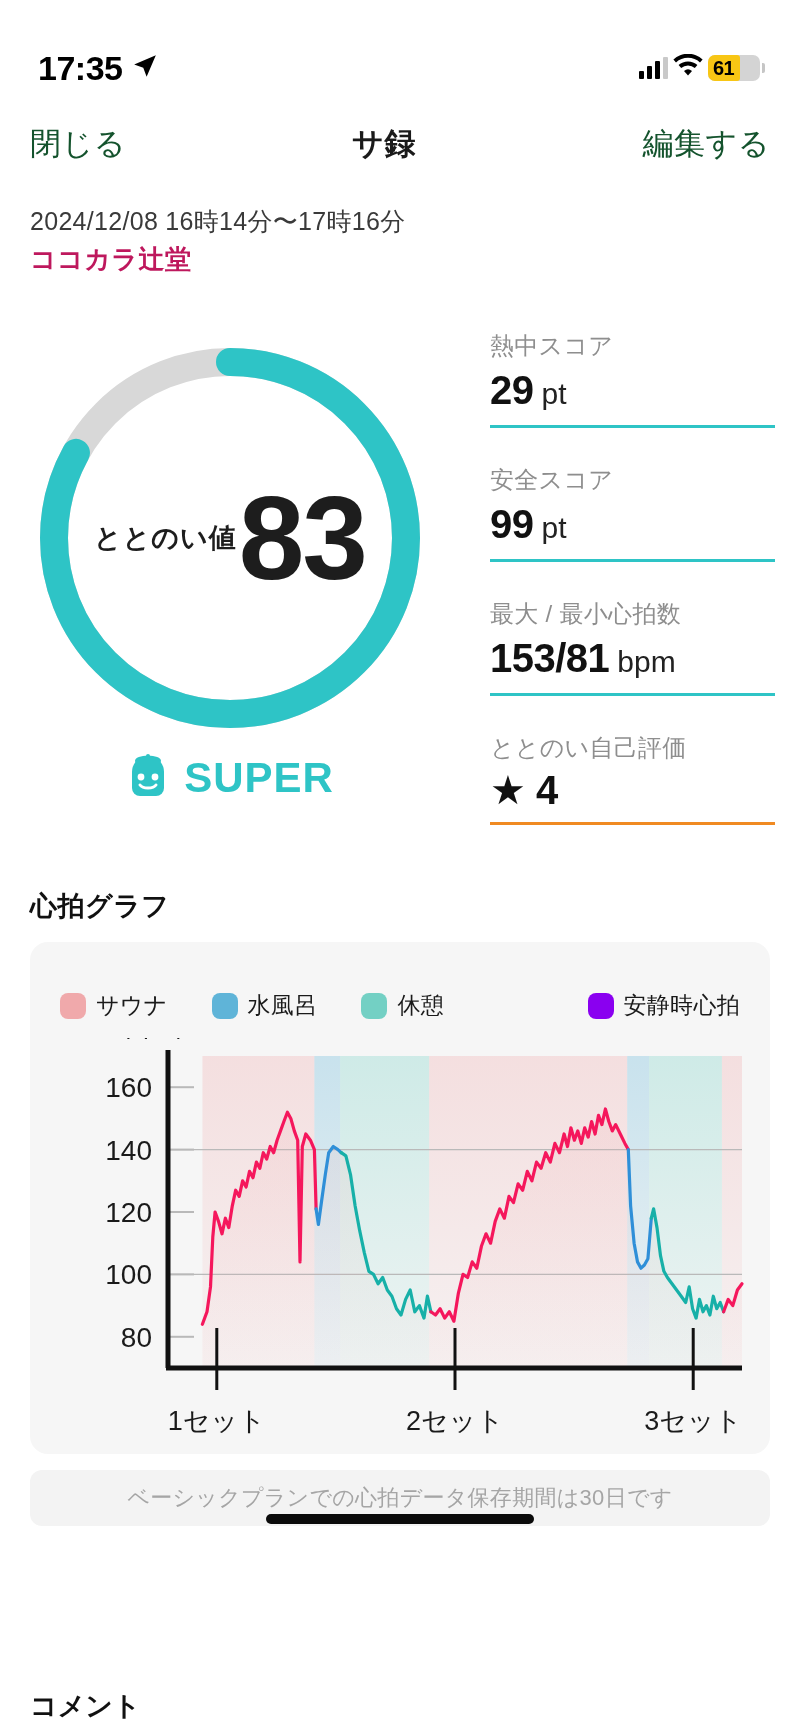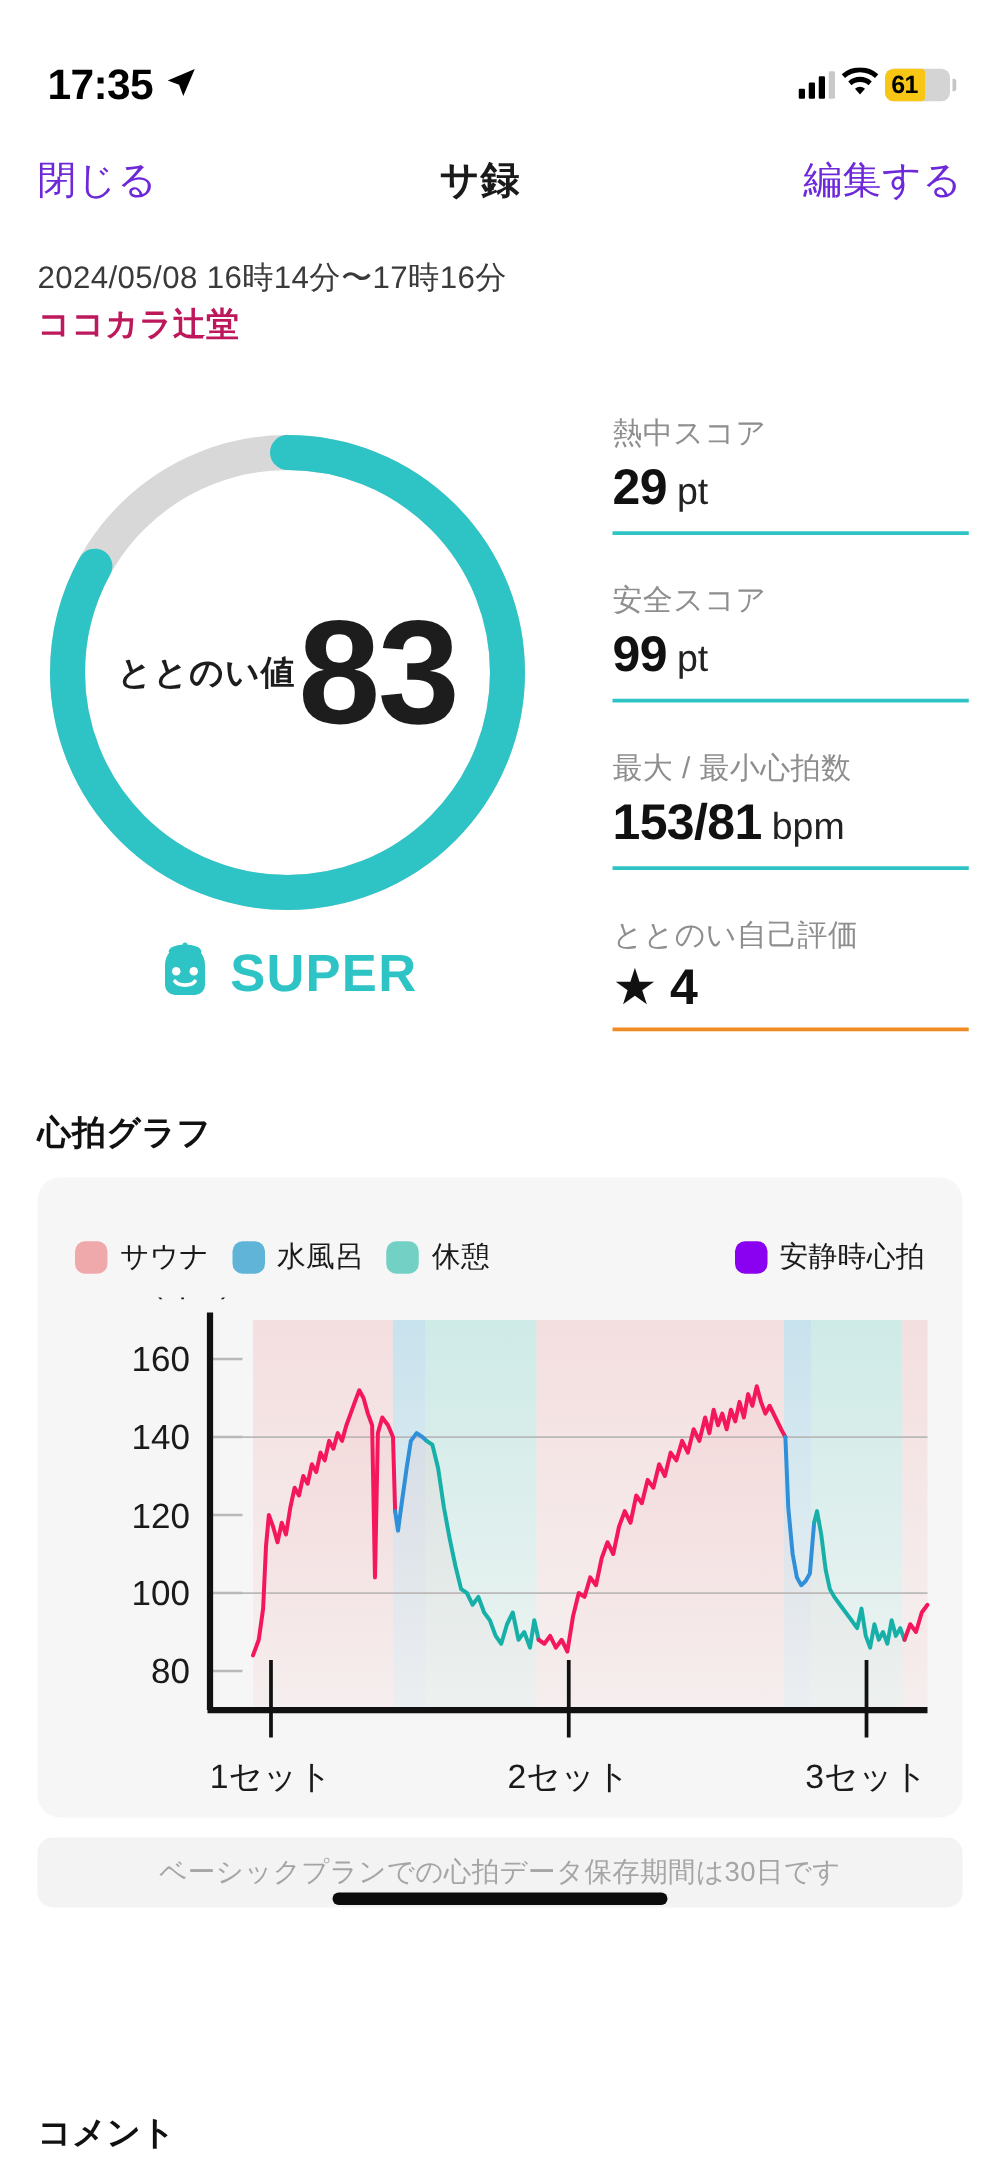--- a/index.html
+++ b/index.html
@@ -104,21 +104,21 @@
     top: 108px; left: 0;
     width: 800px;
     height: 72px;
     display: flex;
     align-items: center;
     justify-content: space-between;
     padding: 0 30px;
   }
   .nav-btn {
     font-size: 31px;
-    color: #6d28d9;
+    color: #14532d;
     background: none;
     border: none;
     cursor: pointer;
     font-family: inherit;
     letter-spacing: 0.5px;
   }
   .nav-title {
     font-size: 31px;
     font-weight: 700;
     color: #1a1a1a;
@@ -258,21 +258,21 @@
     background: #f6f6f6;
     border-radius: 18px;
   }
 
   .legend {
     position: absolute;
     left: 30px; top: 48px;
     width: 680px;
     display: flex;
     align-items: center;
-    gap: 18px;
+    gap: 44px;
     text-align: center;
   }
   .legend-item {
     display: flex;
     align-items: center;
     gap: 10px;
   }
   .legend-item.push-right { margin-left: auto; }
   .legend-swatch {
     width: 26px; height: 26px;
@@ -361,21 +361,21 @@
     </div>
   </div>
 
   <div class="nav-bar">
     <button class="nav-btn">閉じる</button>
     <span class="nav-title">サ録</span>
     <button class="nav-btn">編集する</button>
   </div>
 
   <div class="meta">
-    <div class="meta-date">2024/05/08 16時14分〜17時16分</div>
+    <div class="meta-date">2024/12/08 16時14分〜17時16分</div>
     <div class="meta-place">ココカラ辻堂</div>
   </div>
 
   <div class="score-area">
 
     <div class="ring-wrap">
       <svg id="ring-svg" width="400" height="400" viewBox="0 0 400 400">
           <circle cx="200" cy="200" r="176" fill="none" stroke="#d8d8d8" stroke-width="28"></circle>
           <circle cx="200" cy="200" r="176" fill="none" stroke="#2ec4c6" stroke-width="28" stroke-linecap="round" stroke-dasharray="917.8477096727938 1105.840614063607" transform="rotate(-90 200 200)"></circle>
         </svg>

